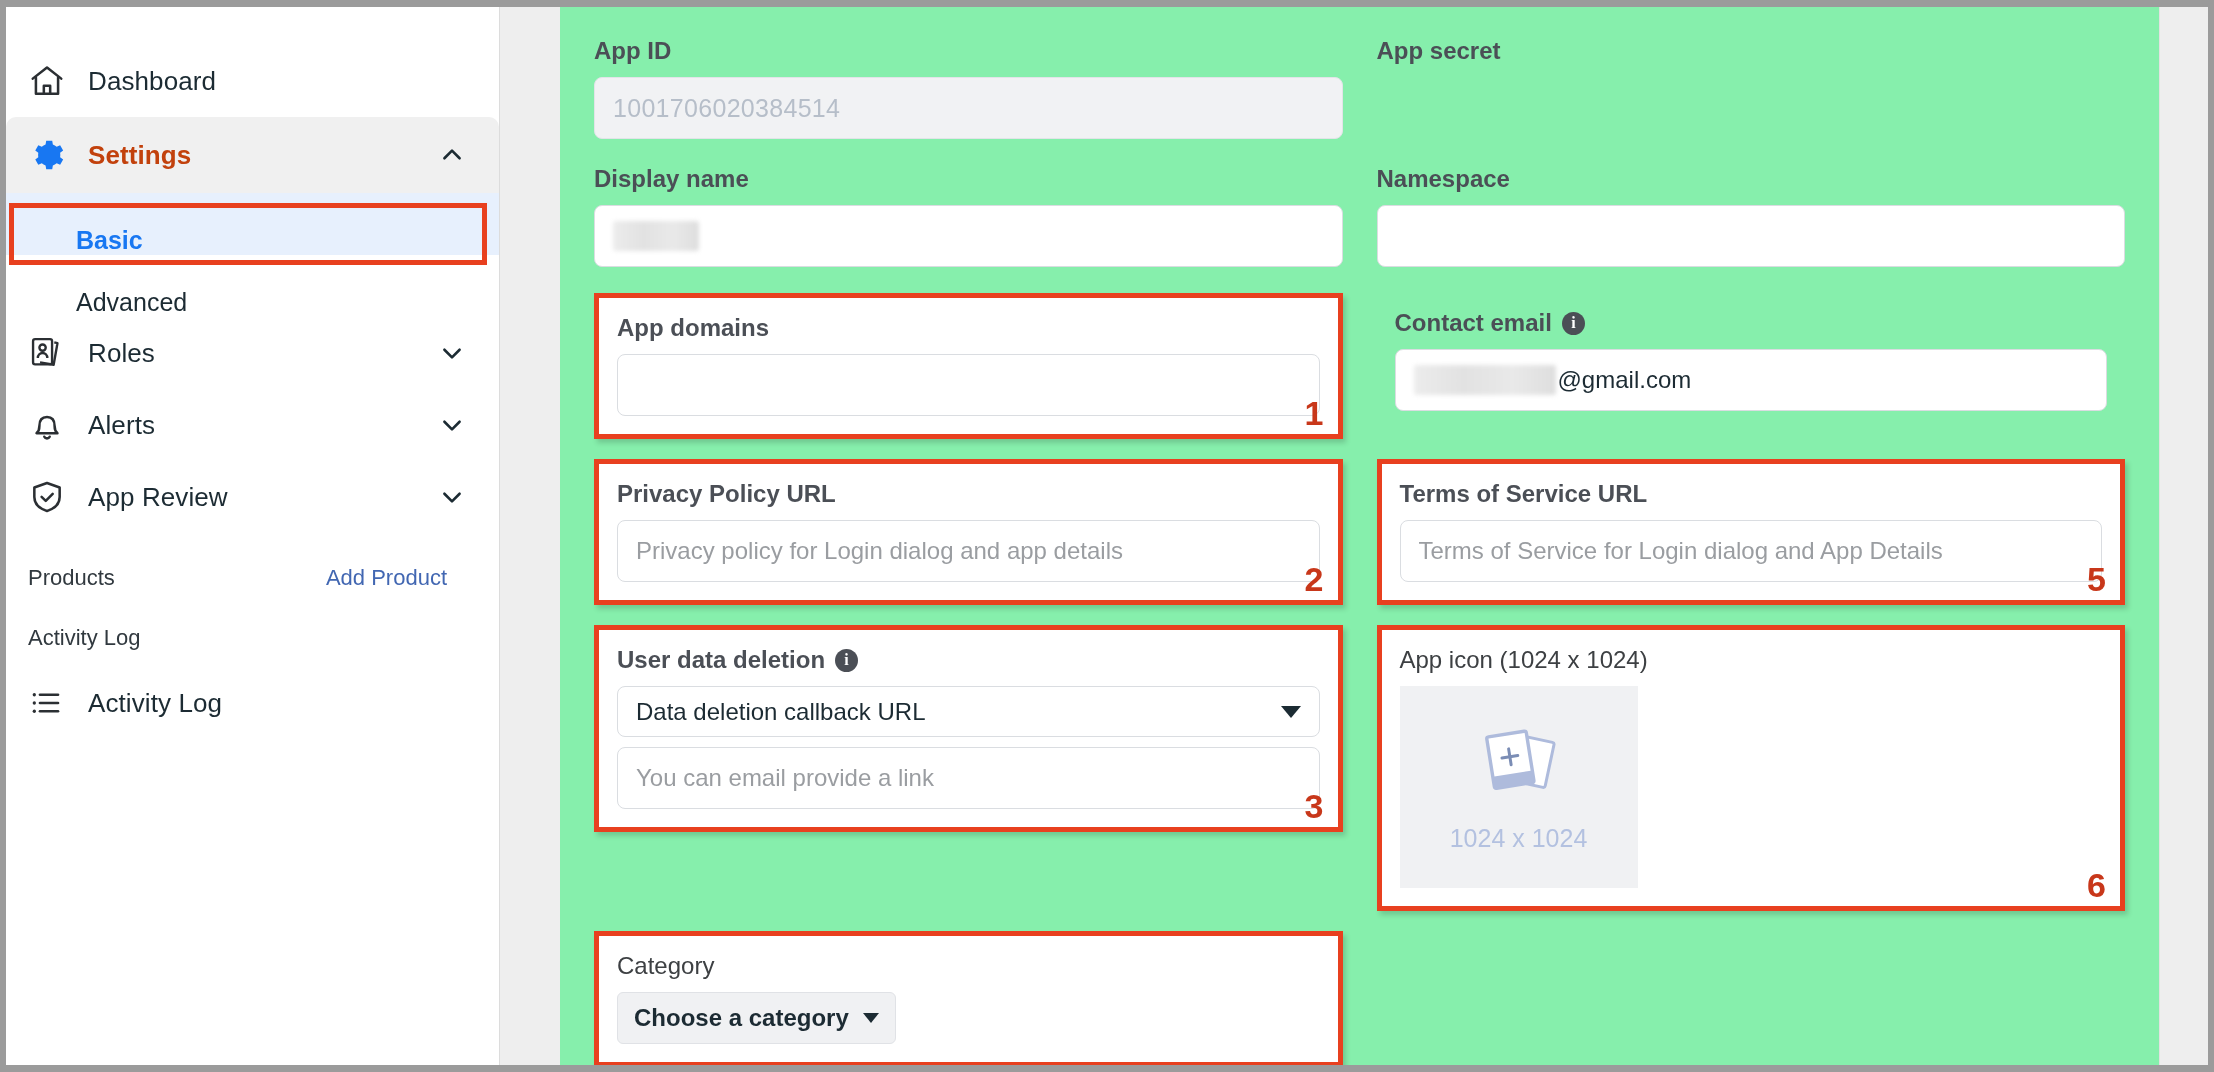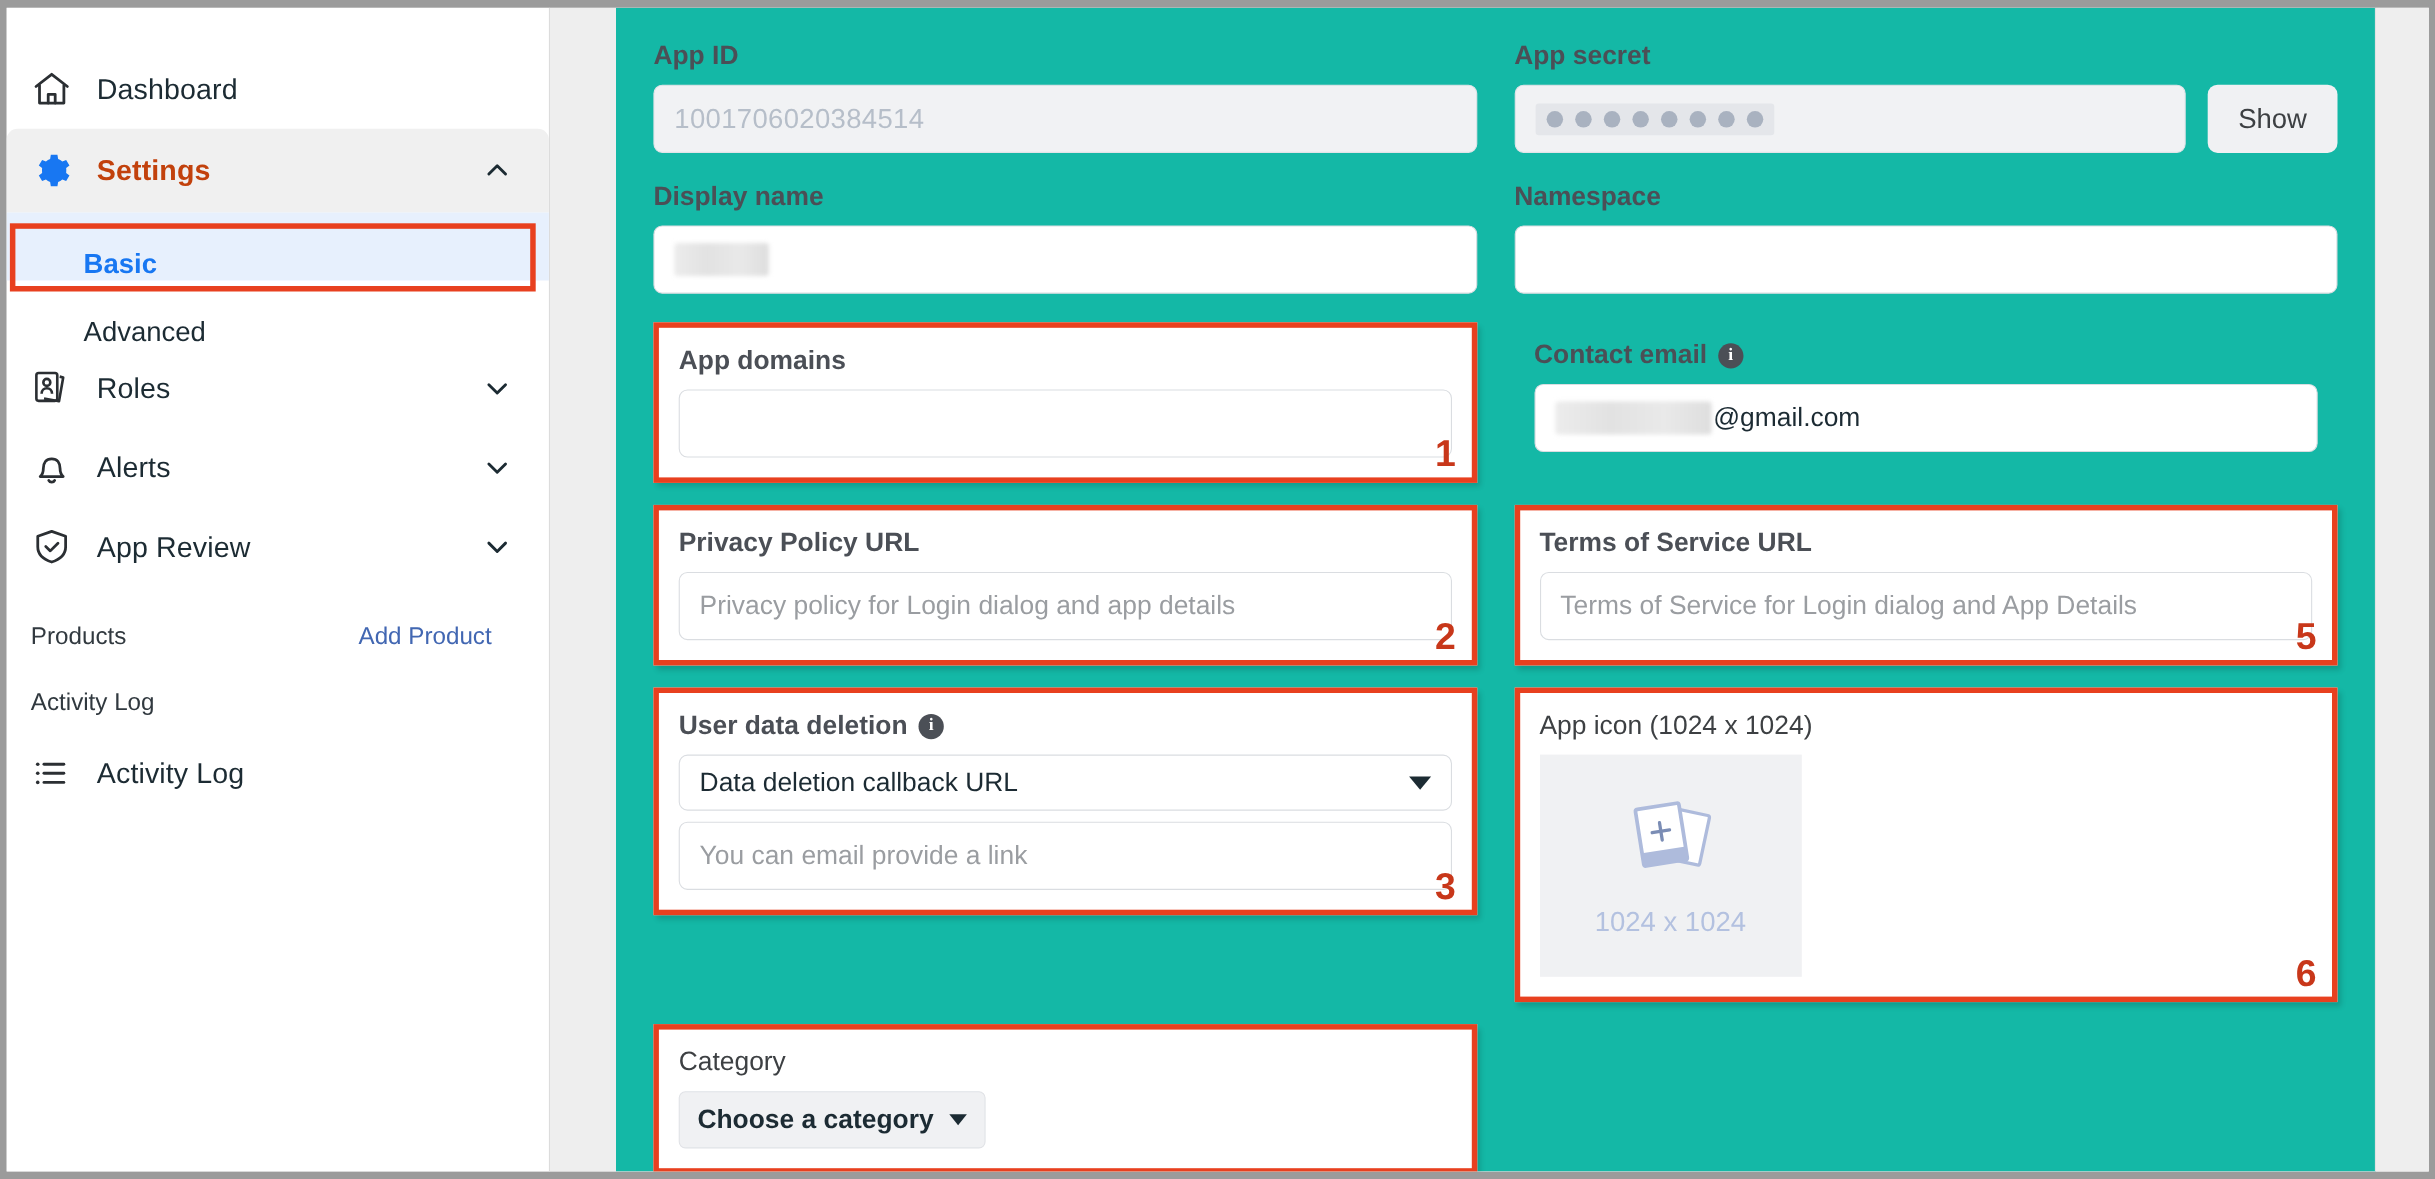--- a/index.html
+++ b/index.html
@@ -136,21 +136,21 @@
   
   #content-wrap {
     flex: 1;
     height: 100%;
     background: #eeeeee;
     display: flex;
   }
   #content {
     width: 1600px;
     flex: 0 0 1600px;
-    background: #14b8a6;
+    background: #86efac;
     border-right: 1px solid #e2e2e2;
     padding: 30px 34px 0 34px;
     height: 100%;
     position: relative;
   }
   #right-strip { flex: 1; background: #eeeeee; }
 
   .grid {
     display: grid;
     grid-template-columns: 1fr 1fr;
@@ -433,35 +433,20 @@
 
     <div class="grid">
       <div class="cell">
         <div class="fld-label">App ID</div>
         <div class="input disabled">
           <span class="appid-text">1001706020384514</span>
         </div>
       </div>
       <div class="cell">
         <div class="fld-label">App secret</div>
-        <div style="display:flex;align-items:center;">
-          <div class="input disabled" style="flex:1;">
-            <span class="dots">
-              <i></i>
-                  <i></i>
-                  <i></i>
-                  <i></i>
-                  <i></i>
-                  <i></i>
-                  <i></i>
-                  <i></i>
-            </span>
-          </div>
-          <div class="show-btn">Show</div>
-        </div>
       </div>
     </div>
 
     <div class="sp-26"></div>
 
     <div class="grid">
       <div class="cell">
         <div class="fld-label">Display name</div>
         <div class="input">
           <span class="blur" style="width:86px;"></span>

